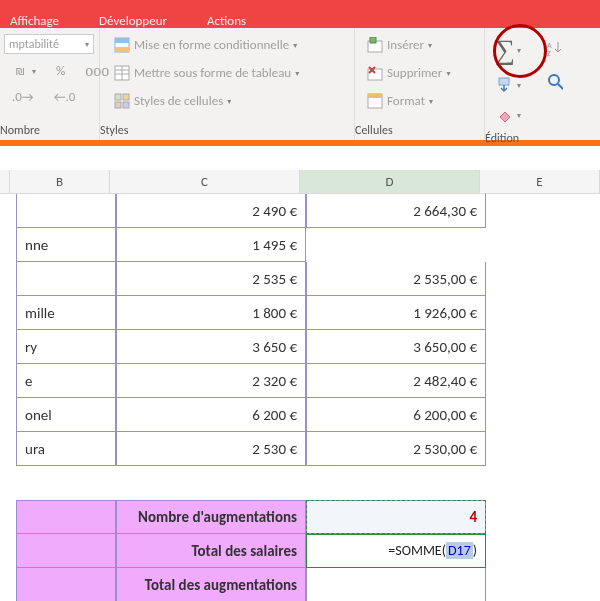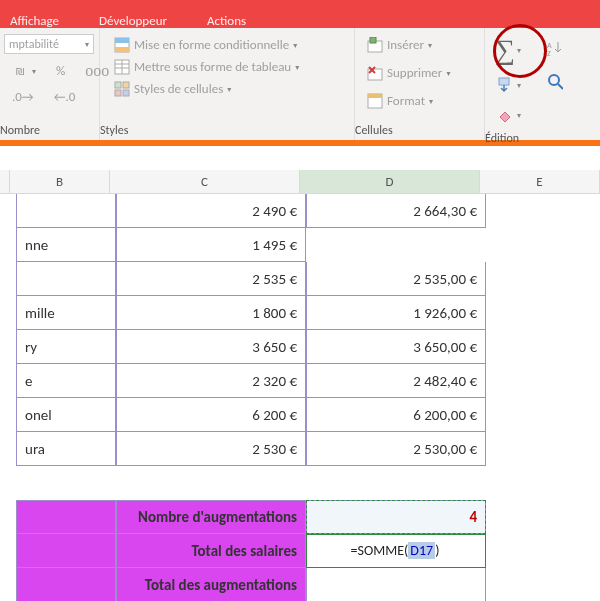--- a/index.html
+++ b/index.html
@@ -17,21 +17,21 @@
   .btn { display: flex; align-items: center; gap: 4px; padding: 2px 6px; color: #555; font-size: 13px; line-height: 18px; }
   .btn.disabled { color: #a0a0a0; }
   .btn .ico { width: 16px; height: 16px; display: inline-flex; align-items: center; justify-content: center; position: relative; }
   .dropdown-caret { font-size: 8px; color: #888; }
 
   .g-nombre { width: 100px; }
   .g-nombre .btn { color: #a0a0a0; }
   .g-nombre .combo { width: 90px; border: 1px solid #ccc; background: #fff; font-size: 12px; padding: 2px 4px; margin: 2px 4px; color: #a0a0a0; display:flex; justify-content:space-between; align-items:center; }
 
   .g-styles { width: 255px; }
-  .g-styles .body-col { display: flex; flex-direction: column; padding: 2px 8px; }
+  .g-styles .body-col { display: flex; flex-direction: column; padding: 2px 8px; gap: 6px; }
 
   .g-cellules { width: 130px; }
   .g-cellules .body-col { display: flex; flex-direction: column; padding: 2px 6px; gap: 6px; }
 
   .g-edition { flex:1; min-width: 100px; position: relative; }
   .g-edition .body-col { display: flex; flex-direction: column; padding: 2px 6px; gap: 8px; align-items:flex-start; }
 
   .sigma-wrap { display:flex; align-items:center; gap:2px; padding:2px 4px; }
   .sigma-wrap .sigma { font-family: "Times New Roman", serif; font-size: 28px; color: #666; line-height: 1; }
   .red-circle { position:absolute; width:54px; height:54px; border:3px solid #b20000; border-radius:50%; top:-4px; left: 8px; pointer-events:none; }
@@ -51,26 +51,26 @@
   .cell.cA { border:none; }
   .cell.cB, .cell.cC, .cell.cD { border:1px solid #9a8fc9; border-top:none; background:#fff; }
   .cell.cB { border-left:1px solid #9a8fc9; }
   .cell.cC, .cell.cD { justify-content:flex-end; }
   .cell.cE { }
 
   .gap-row .cell { border:none; height:22px; }
 
   
   .summary .row { height:34px; }
-  .summary .cell.cB, .summary .cell.cC { background:#d946ef; border:1px solid #9a8fc9; border-top:1px solid #9a8fc9; }
+  .summary .cell.cB, .summary .cell.cC { background:#f0abfc; border:1px solid #9a8fc9; border-top:1px solid #9a8fc9; }
   .summary .cell.cC { justify-content:flex-end; font-weight:bold; text-align:right; }
   .summary .cell.cD { border:1px solid #9a8fc9; justify-content:flex-end; }
   .summary .row + .row .cell { border-top:none; }
   .summary .r1 .cell.cD { color:#c00000; font-weight:bold; background:#f0f6f9; outline:1.5px dashed #2a8c3c; outline-offset:-1px; }
-  .summary .r2 .cell.cD { background:#fff; justify-content:center; padding-left:6px; outline:1.5px solid #2a8c3c; outline-offset:-1px; font-size:14px; }
+  .summary .r2 .cell.cD { background:#fff; justify-content:flex-end; padding-left:6px; outline:1.5px solid #2a8c3c; outline-offset:-1px; font-size:14px; }
   .summary .r3 .cell.cD { background:#fff; }
   .formula-text { color:#222; }
   .formula-text .ref { background:#b8cce4; color:#0000cc; padding:0 2px; }
 </style>
 </head>
 <body>
 
 <div class="ribbon-tabs">
   <span class="tab">Affichage</span>
   <span class="tab">Développeur</span>

